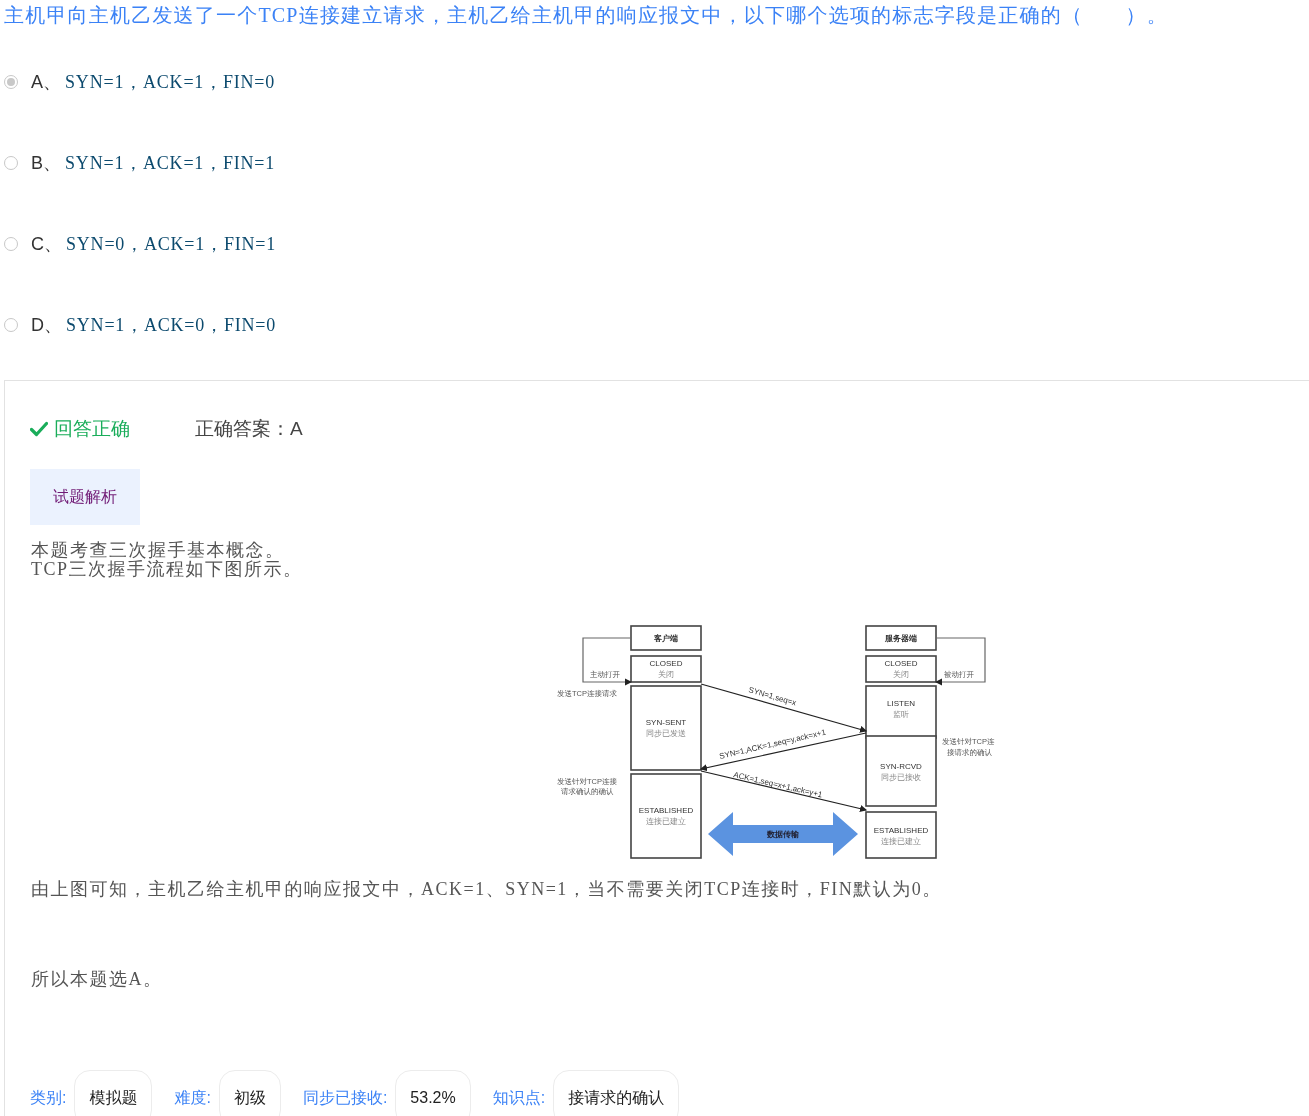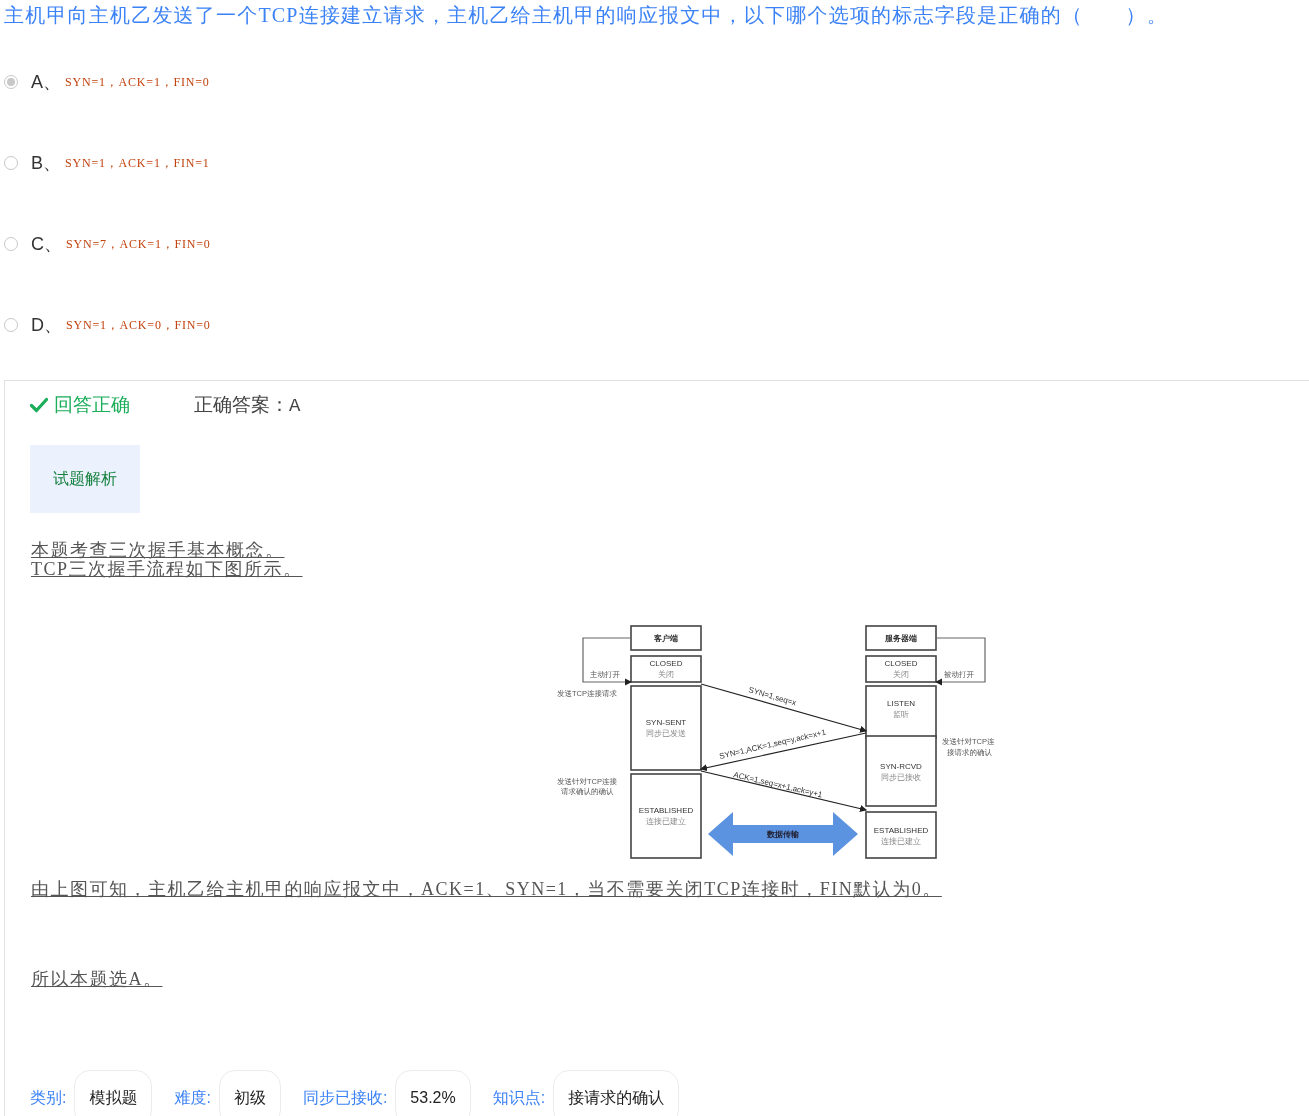--- a/index.html
+++ b/index.html
@@ -6,33 +6,33 @@
   body { width: 1309px; height: 1116px; position: relative; overflow: hidden;
          font-family: "Liberation Serif", "DejaVu Serif", serif; color: #333; }
   .question { position: absolute; left: 4px; top: 0px; font-size: 20px; letter-spacing: 1.2px;
               color: #3b82f6; line-height: 30px; white-space: nowrap; }
   .option { position: absolute; left: 4px; display: flex; align-items: center; height: 24px; }
   .radio { width: 14px; height: 14px; border-radius: 50%; border: 1px solid #c8c8c8;
            background: #fff; box-sizing: border-box; position: relative; margin-right: 13px; }
   .radio.checked::after { content: ""; position: absolute; left: 2px; top: 2px; width: 8px; height: 8px;
            border-radius: 50%; background: #c8c8c8; }
   .opt-letter { font-family: "Liberation Sans", "DejaVu Sans", sans-serif; font-size: 18px; color: #333; margin-right: 4px; }
-  .opt-text { font-size: 12px; color: #c2410c; letter-spacing: 0.8px; }
+  .opt-text { font-size: 18px; color: #0c4a6e; letter-spacing: 0.8px; }
 
   .panel { position: absolute; left: 4px; top: 380px; width: 1310px; height: 740px;
            border-top: 1px solid #e2e2e2; border-left: 1px solid #e2e2e2; box-sizing: border-box; }
-  .result-row { position: absolute; left: 30px; top: 392px; display: flex; align-items: center;
-                font-family: Liberation Mono, monospace; font-size: 19px; }
+  .result-row { position: absolute; left: 30px; top: 416px; display: flex; align-items: center;
+                font-family: Liberation Sans, sans-serif; font-size: 19px; gap: 17px; }
   .correct { color: #1aad5a; display: flex; align-items: center; }
   .correct svg { margin-right: 6px; }
-  .answer { color: #444; margin-left: 64px; }
-  .analysis-btn { position: absolute; left: 30px; top: 445px; width: 110px; height: 68px;
-                  background: #ebf2fe; color: #15803d; font-family: "Liberation Sans", "DejaVu Sans", sans-serif;
+  .answer { color: #444; margin-left: 48px; }
+  .analysis-btn { position: absolute; left: 30px; top: 469px; width: 110px; height: 56px;
+                  background: #ebf2fe; color: #701a75; font-family: "Liberation Sans", "DejaVu Sans", sans-serif;
                   font-size: 16px; display: flex; align-items: center; justify-content: center; }
-  .para { position: absolute; left: 31px; font-size: 18px; color: #555; letter-spacing: 1.5px; white-space: nowrap; text-decoration: underline; }
+  .para { position: absolute; left: 31px; font-size: 18px; color: #555; letter-spacing: 1.5px; white-space: nowrap; }
   .diagram { position: absolute; left: 555px; top: 622px; }
 
   .meta { position: absolute; left: 30px; top: 1070px; display: flex; align-items: center;
           font-family: "Liberation Sans", "DejaVu Sans", sans-serif; font-size: 16px; }
   .meta-label { color: #3b82f6; margin-right: 8px; }
   .meta-tag { border: 1px solid #ececec; border-radius: 16px; padding: 12px 14px; height: 30px;
               display: flex; align-items: center; color: #222; margin-right: 22px; background: #fff; }
 </style>
 </head>
 <body>
@@ -45,21 +45,21 @@
   <span class="opt-text">SYN=1，ACK=1，FIN=0</span>
 </div>
 <div class="option" style="top:151px;">
   <span class="radio"></span>
   <span class="opt-letter">B、</span>
   <span class="opt-text">SYN=1，ACK=1，FIN=1</span>
 </div>
 <div class="option" style="top:232px;">
   <span class="radio"></span>
   <span class="opt-letter">C、</span>
-  <span class="opt-text">SYN=7，ACK=1，FIN=0</span>
+  <span class="opt-text">SYN=0，ACK=1，FIN=1</span>
 </div>
 <div class="option" style="top:313px;">
   <span class="radio"></span>
   <span class="opt-letter">D、</span>
   <span class="opt-text">SYN=1，ACK=0，FIN=0</span>
 </div>
 
 <div class="panel"></div>
 
 <div class="result-row">

